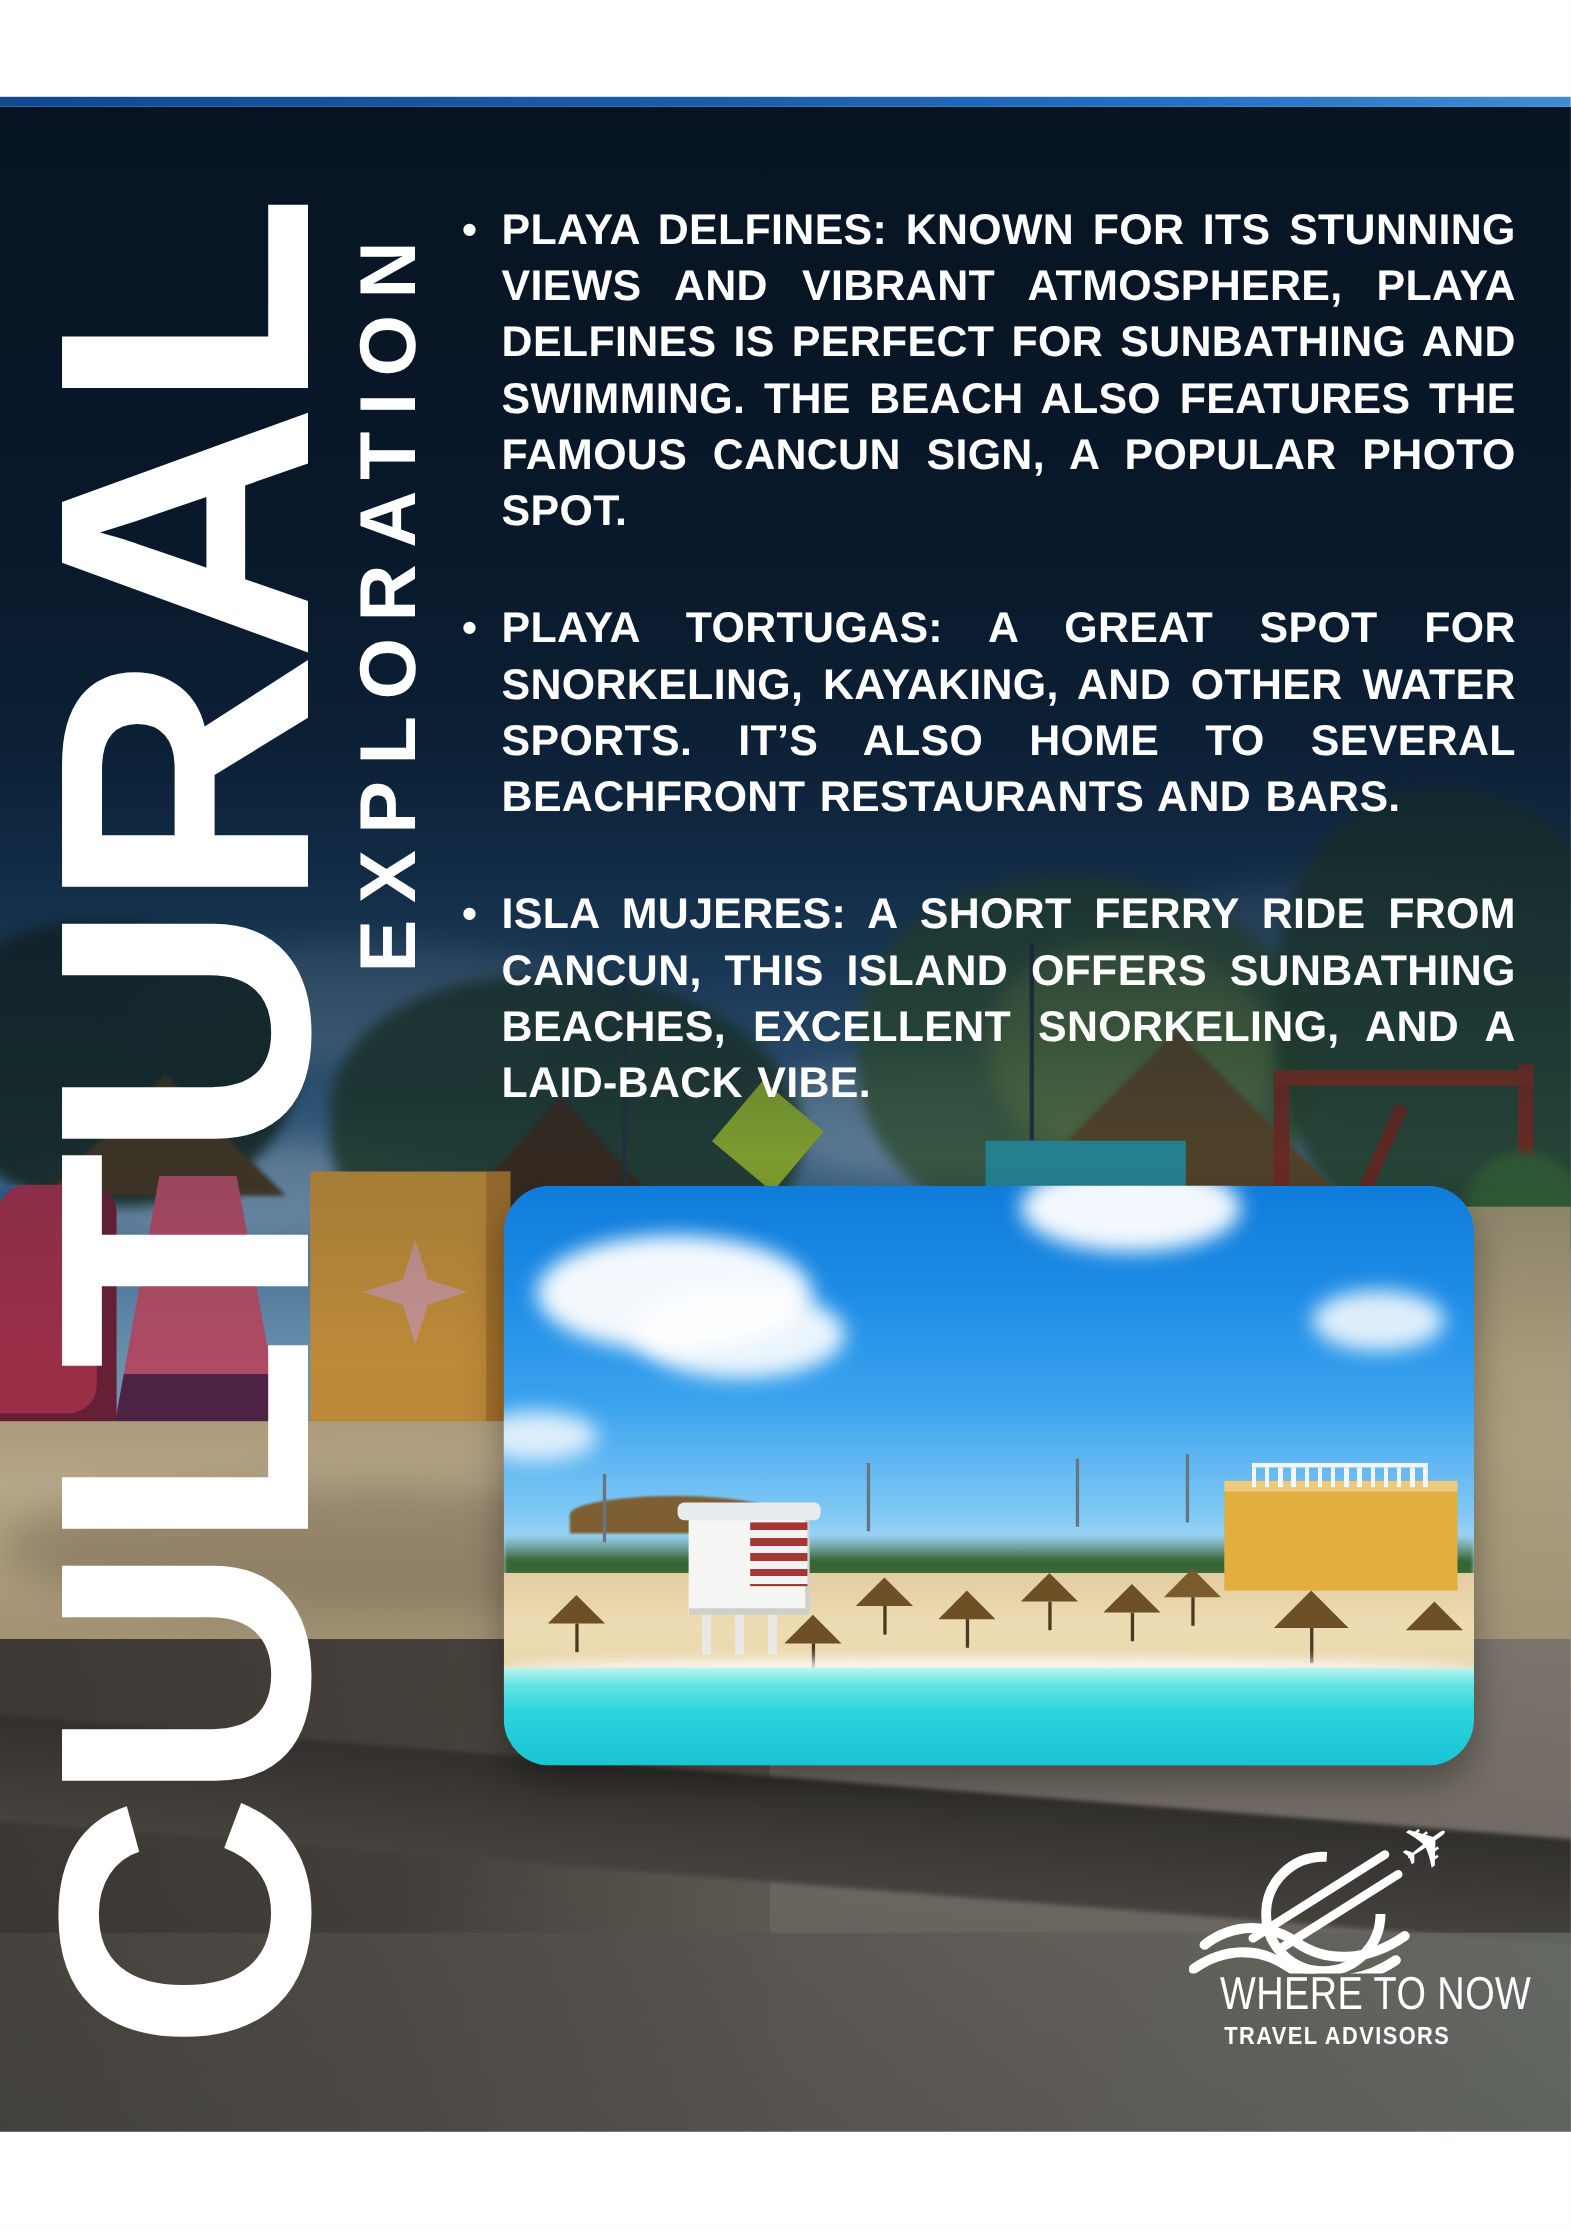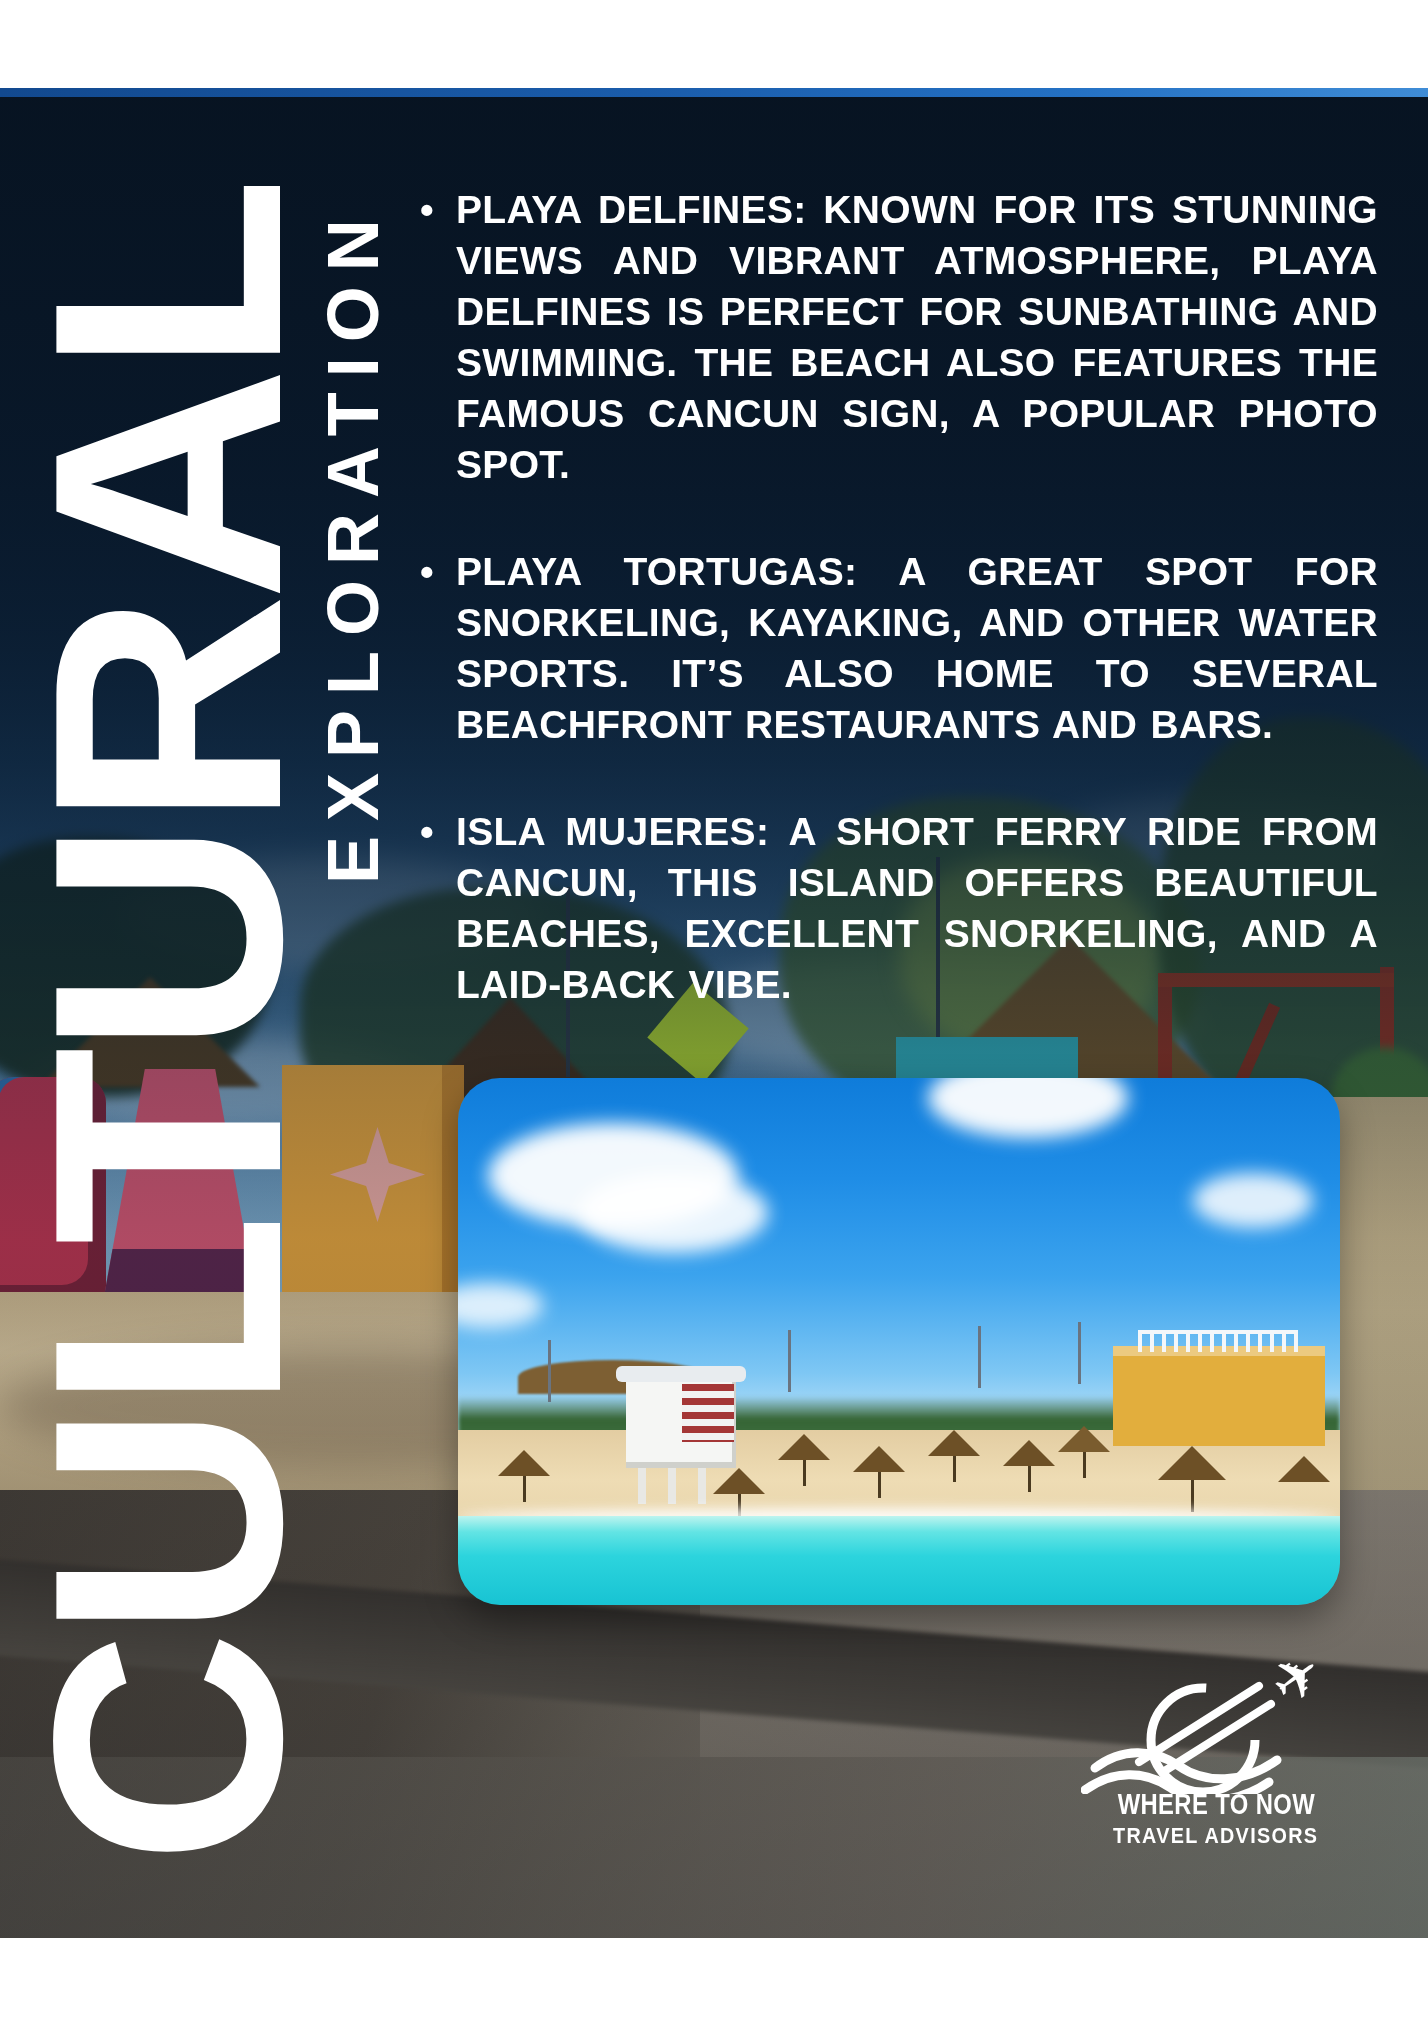--- a/index.html
+++ b/index.html
@@ -129,21 +129,21 @@
   #in-tower-legs{left:180px;top:390px;width:86px;height:36px;
     background:repeating-linear-gradient(90deg,#e8e8e4 0 8px,rgba(0,0,0,0) 8px 30px);}
   .in-palapa{width:0;height:0;border-left:26px solid transparent;border-right:26px solid transparent;
     border-bottom:26px solid #6d5026;filter:blur(.5px);}
   .in-stick{width:3px;height:26px;background:#4a3a20;}
   .in-lamp{width:3px;height:62px;background:#6a7480;}
 
   
   #logo{left:1078px;top:1652px;width:276px;text-align:center;color:#ffffff;}
   #logo-icon{display:block;margin:0 auto;}
-  #logo-name{font-size:29px;font-weight:bold;white-space:nowrap;margin-top:-6px;}
+  #logo-name{font-size:42px;font-weight:normal;white-space:nowrap;margin-top:-6px;}
   #logo-name span{display:inline-block;transform:scaleX(.82);transform-origin:center;letter-spacing:.5px;}
   #logo-sub{font-size:22.5px;font-weight:bold;white-space:nowrap;margin-top:2px;}
   #logo-sub span{display:inline-block;transform:scaleX(.88);transform-origin:center;letter-spacing:1.5px;}
   #plane-glyph{font-family:"DejaVu Sans", sans-serif;font-size:58px;fill:#ffffff;}
 </style>
 </head>
 <body>
 
 <div class="abs" id="scene">
   <div id="bg-sky"></div>
@@ -192,21 +192,21 @@
   <div class="bullet">
     <div class="bullet-marker">•</div>
     <div class="bullet-text">PLAYA DELFINES: KNOWN FOR ITS STUNNING VIEWS AND VIBRANT ATMOSPHERE, PLAYA DELFINES IS PERFECT FOR SUNBATHING AND SWIMMING. THE BEACH ALSO FEATURES THE FAMOUS CANCUN SIGN, A POPULAR PHOTO SPOT.</div>
   </div>
   <div class="bullet">
     <div class="bullet-marker">•</div>
     <div class="bullet-text">PLAYA TORTUGAS: A GREAT SPOT FOR SNORKELING, KAYAKING, AND OTHER WATER SPORTS. IT’S ALSO HOME TO SEVERAL BEACHFRONT RESTAURANTS AND BARS.</div>
   </div>
   <div class="bullet">
     <div class="bullet-marker">•</div>
-    <div class="bullet-text">ISLA MUJERES: A SHORT FERRY RIDE FROM CANCUN, THIS ISLAND OFFERS BEAUTIFUL BEACHES, EXCELLENT SNORKELING, AND A LAID-BACK VIBE.</div>
+    <div class="bullet-text">ISLA MUJERES: A SHORT FERRY RIDE FROM CANCUN, THIS ISLAND OFFERS SUNBATHING BEACHES, EXCELLENT SNORKELING, AND A LAID-BACK VIBE.</div>
   </div>
 </div>
 
 <div class="abs" id="inset">
   <div id="in-sky"></div>
   <div class="in-cloud" id="in-cloud1"></div>
   <div class="in-cloud" id="in-cloud2"></div>
   <div class="in-cloud" id="in-cloud3"></div>
   <div class="in-cloud" id="in-cloud4"></div>
   <div class="in-cloud" id="in-cloud5"></div>

